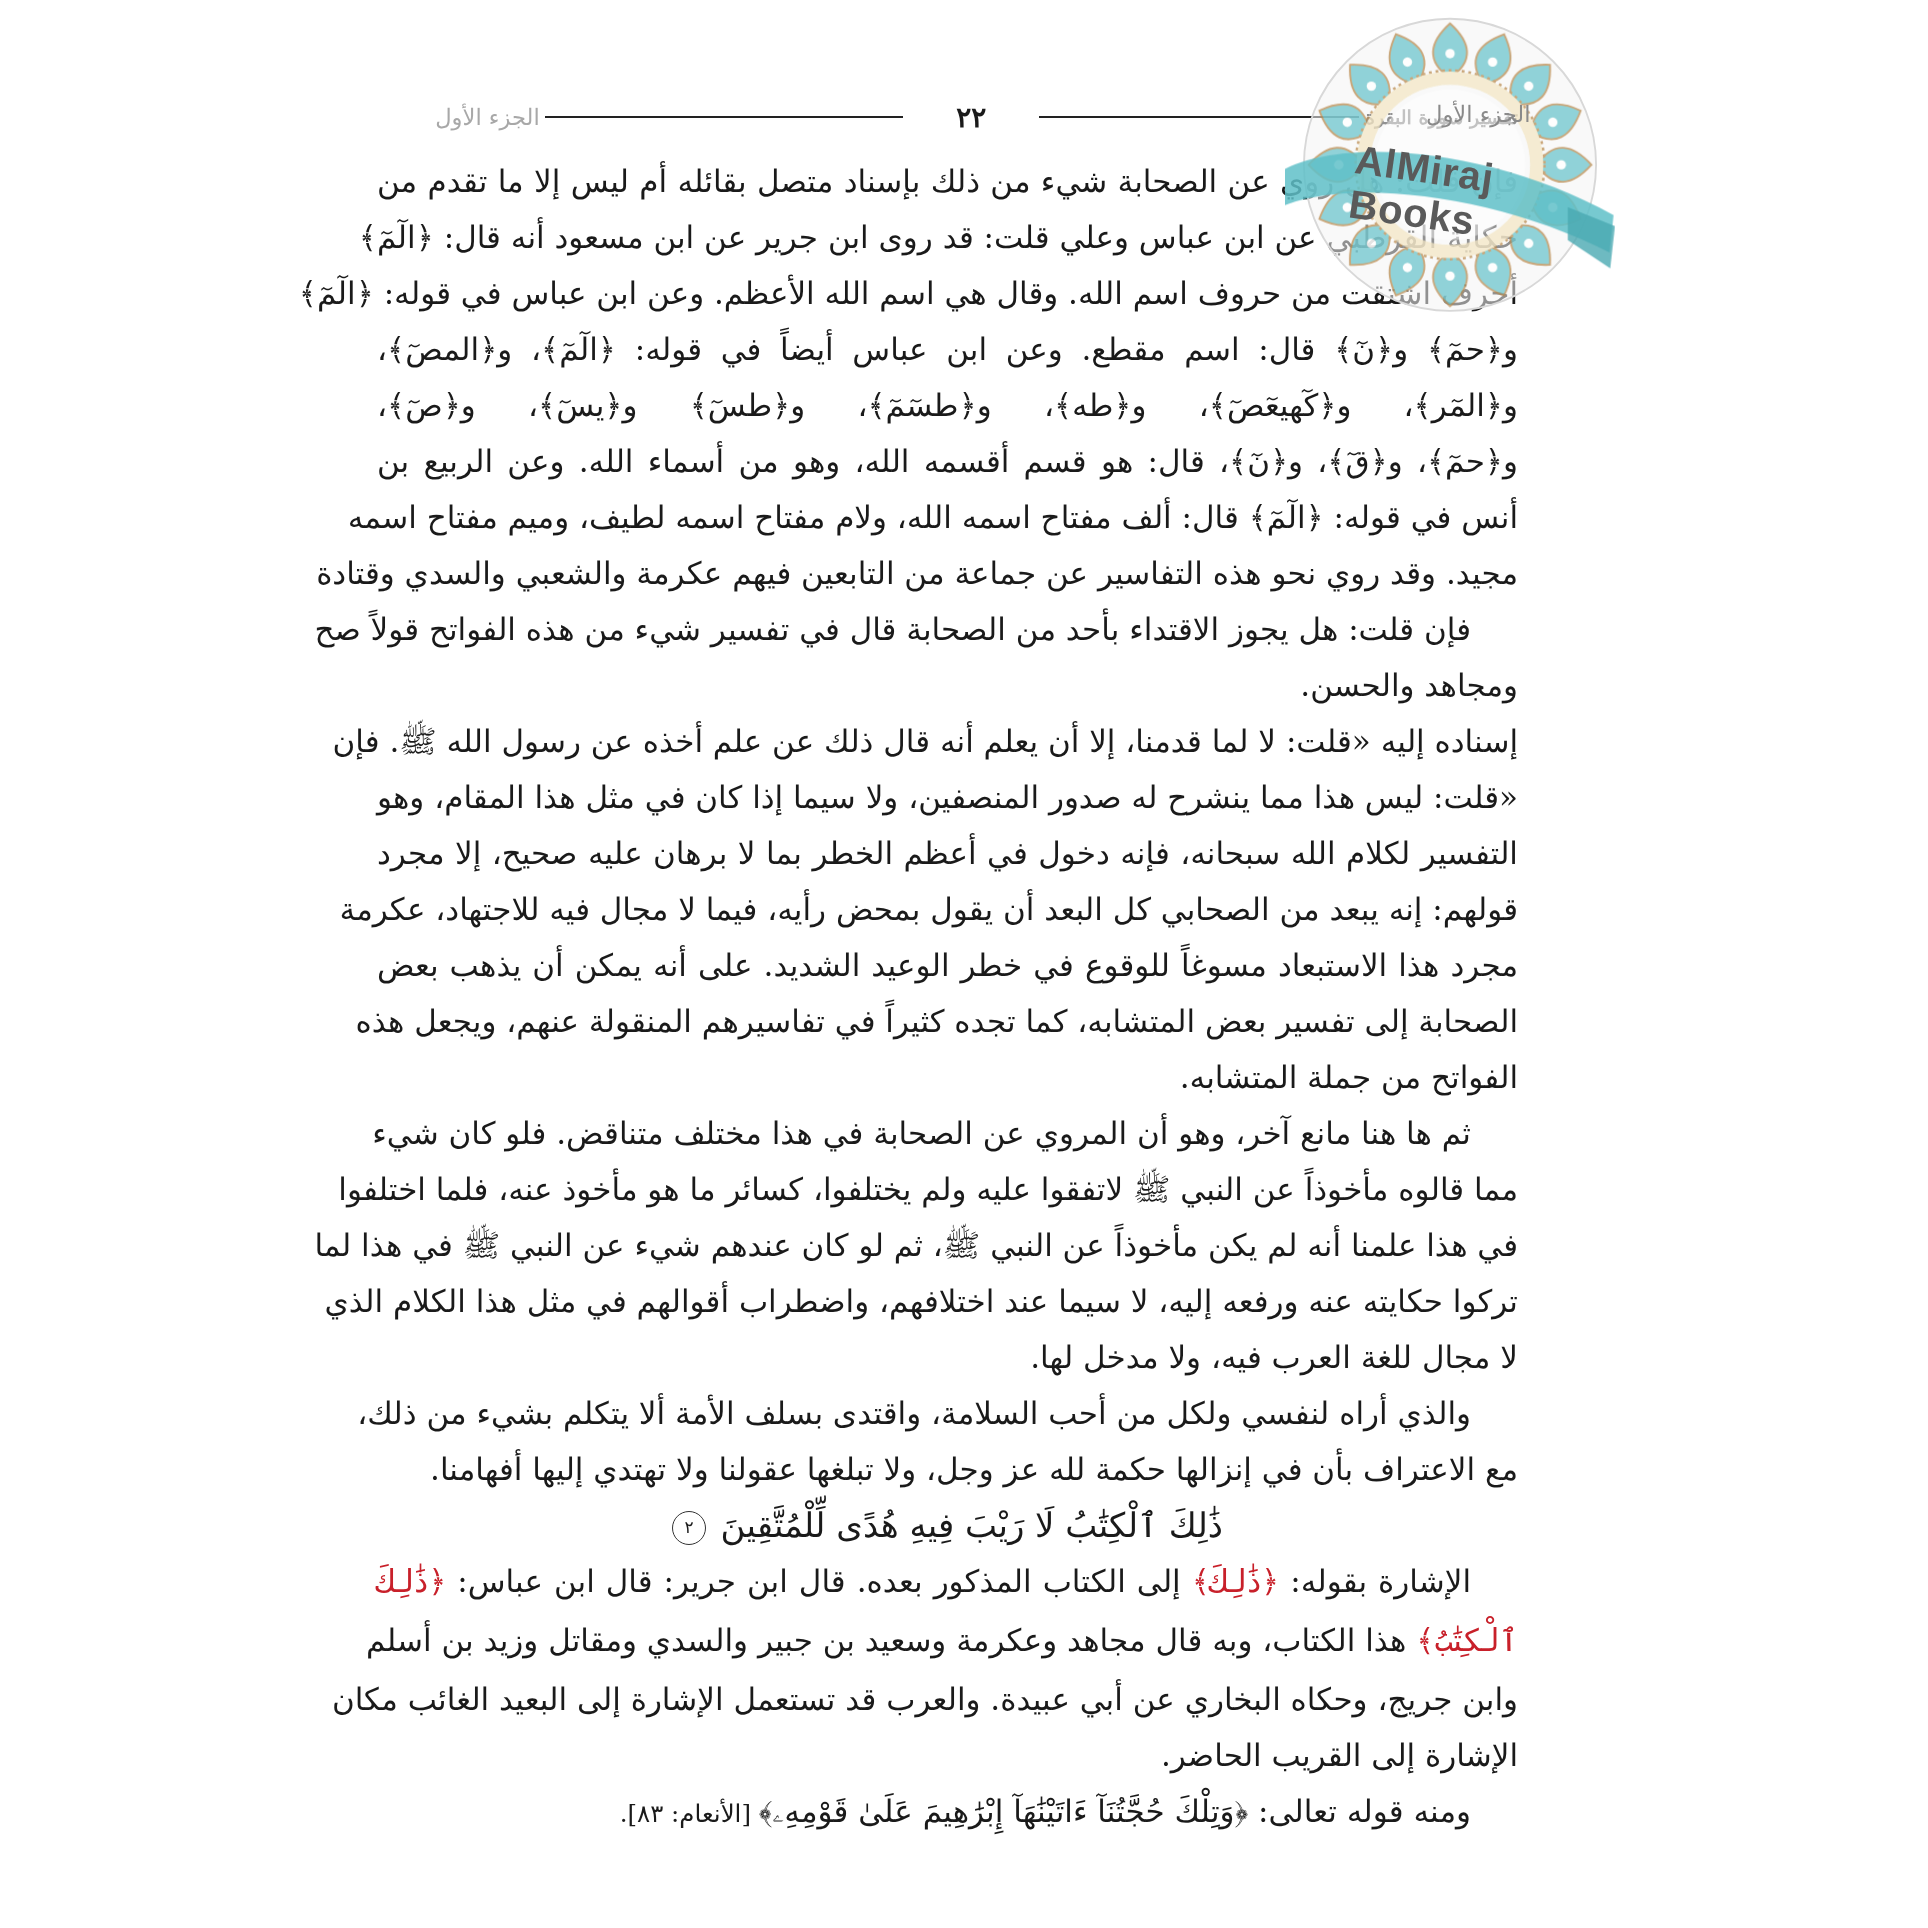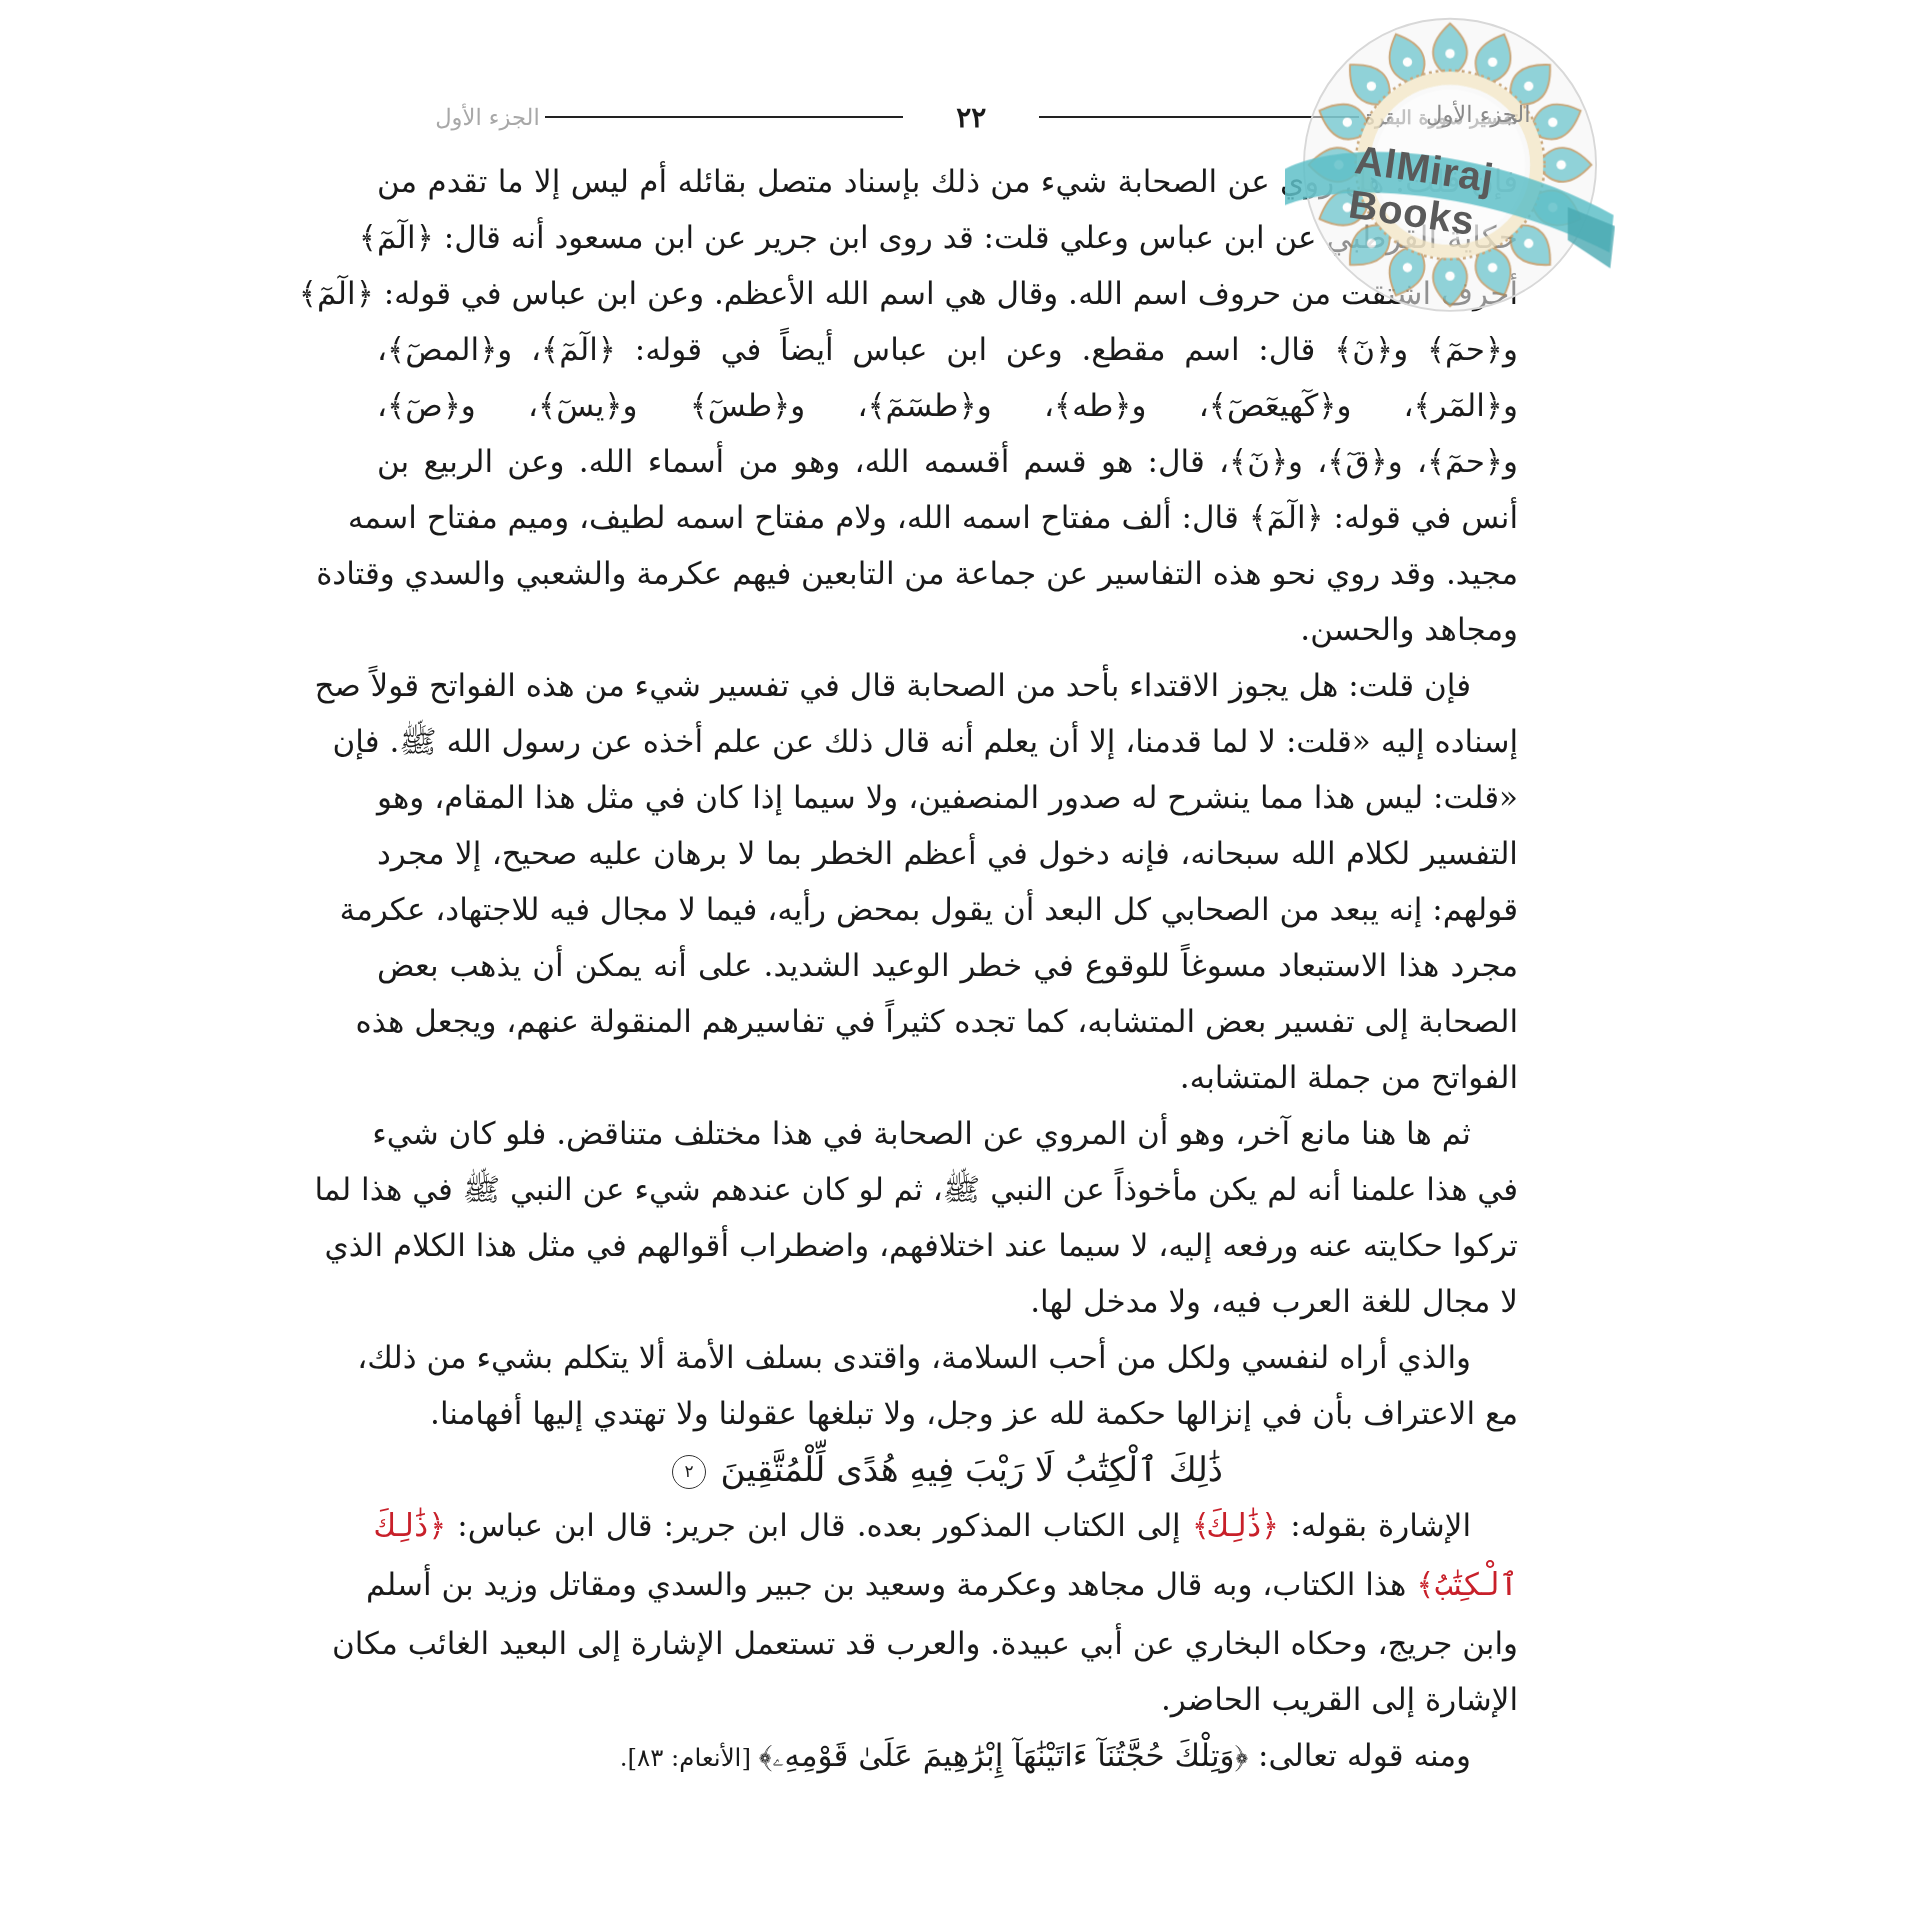--- a/index.html
+++ b/index.html
@@ -56,30 +56,31 @@
 
   <div class="body">
     <span class="line">فإن قلت: هل روي عن الصحابة شيء من ذلك بإسناد متصل بقائله أم ليس إلا ما تقدم من</span>
     <span class="line">حكاية القرطبي عن ابن عباس وعلي قلت: قد روى ابن جرير عن ابن مسعود أنه قال: ﴿الٓمٓ﴾</span>
     <span class="line">أحرف اشتقت من حروف اسم الله. وقال هي اسم الله الأعظم. وعن ابن عباس في قوله: ﴿الٓمٓ﴾</span>
     <span class="line">و﴿حمٓ﴾ و﴿نٓ﴾ قال: اسم مقطع. وعن ابن عباس أيضاً في قوله: ﴿الٓمٓ﴾، و﴿المصٓ﴾،</span>
     <span class="line">و﴿المٓر﴾، و﴿كٓهيعٓصٓ﴾، و﴿طه﴾، و﴿طسٓمٓ﴾، و﴿طسٓ﴾ و﴿يسٓ﴾، و﴿صٓ﴾،</span>
     <span class="line">و﴿حمٓ﴾، و﴿قٓ﴾، و﴿نٓ﴾، قال: هو قسم أقسمه الله، وهو من أسماء الله. وعن الربيع بن</span>
     <span class="line">أنس في قوله: ﴿الٓمٓ﴾ قال: ألف مفتاح اسمه الله، ولام مفتاح اسمه لطيف، وميم مفتاح اسمه</span>
     <span class="line">مجيد. وقد روي نحو هذه التفاسير عن جماعة من التابعين فيهم عكرمة والشعبي والسدي وقتادة</span>
+    <span class="line" style="padding-right:47px">فإن قلت: هل يجوز الاقتداء بأحد من الصحابة قال في تفسير شيء من هذه الفواتح قولاً صح</span>
     <span class="line last">ومجاهد والحسن.</span>
-    <span class="line" style="padding-right:47px">فإن قلت: هل يجوز الاقتداء بأحد من الصحابة قال في تفسير شيء من هذه الفواتح قولاً صح</span>
     <span class="line">إسناده إليه «قلت: لا لما قدمنا، إلا أن يعلم أنه قال ذلك عن علم أخذه عن رسول الله ﷺ. فإن</span>
     <span class="line">«قلت: ليس هذا مما ينشرح له صدور المنصفين، ولا سيما إذا كان في مثل هذا المقام، وهو</span>
     <span class="line">التفسير لكلام الله سبحانه، فإنه دخول في أعظم الخطر بما لا برهان عليه صحيح، إلا مجرد</span>
     <span class="line">قولهم: إنه يبعد من الصحابي كل البعد أن يقول بمحض رأيه، فيما لا مجال فيه للاجتهاد، عكرمة</span>
     <span class="line">مجرد هذا الاستبعاد مسوغاً للوقوع في خطر الوعيد الشديد. على أنه يمكن أن يذهب بعض</span>
     <span class="line">الصحابة إلى تفسير بعض المتشابه، كما تجده كثيراً في تفاسيرهم المنقولة عنهم، ويجعل هذه</span>
     <span class="line last">الفواتح من جملة المتشابه.</span>
     <span class="line" style="padding-right:47px">ثم ها هنا مانع آخر، وهو أن المروي عن الصحابة في هذا مختلف متناقض. فلو كان شيء</span>
+    <span class="line">مما قالوه مأخوذاً عن النبي ﷺ لاتفقوا عليه ولم يختلفوا، كسائر ما هو مأخوذ عنه، فلما اختلفوا</span>
     <span class="line">في هذا علمنا أنه لم يكن مأخوذاً عن النبي ﷺ، ثم لو كان عندهم شيء عن النبي ﷺ في هذا لما</span>
     <span class="line">تركوا حكايته عنه ورفعه إليه، لا سيما عند اختلافهم، واضطراب أقوالهم في مثل هذا الكلام الذي</span>
     <span class="line last">لا مجال للغة العرب فيه، ولا مدخل لها.</span>
     <span class="line" style="padding-right:47px">والذي أراه لنفسي ولكل من أحب السلامة، واقتدى بسلف الأمة ألا يتكلم بشيء من ذلك،</span>
     <span class="line last">مع الاعتراف بأن في إنزالها حكمة لله عز وجل، ولا تبلغها عقولنا ولا تهتدي إليها أفهامنا.</span>
 
     <span class="line ayah-line">
       <span>ذَٰلِكَ ٱلْكِتَٰبُ لَا رَيْبَ فِيهِ هُدًى لِّلْمُتَّقِينَ</span>
       <span class="ayah-num">٢</span>
     </span>

